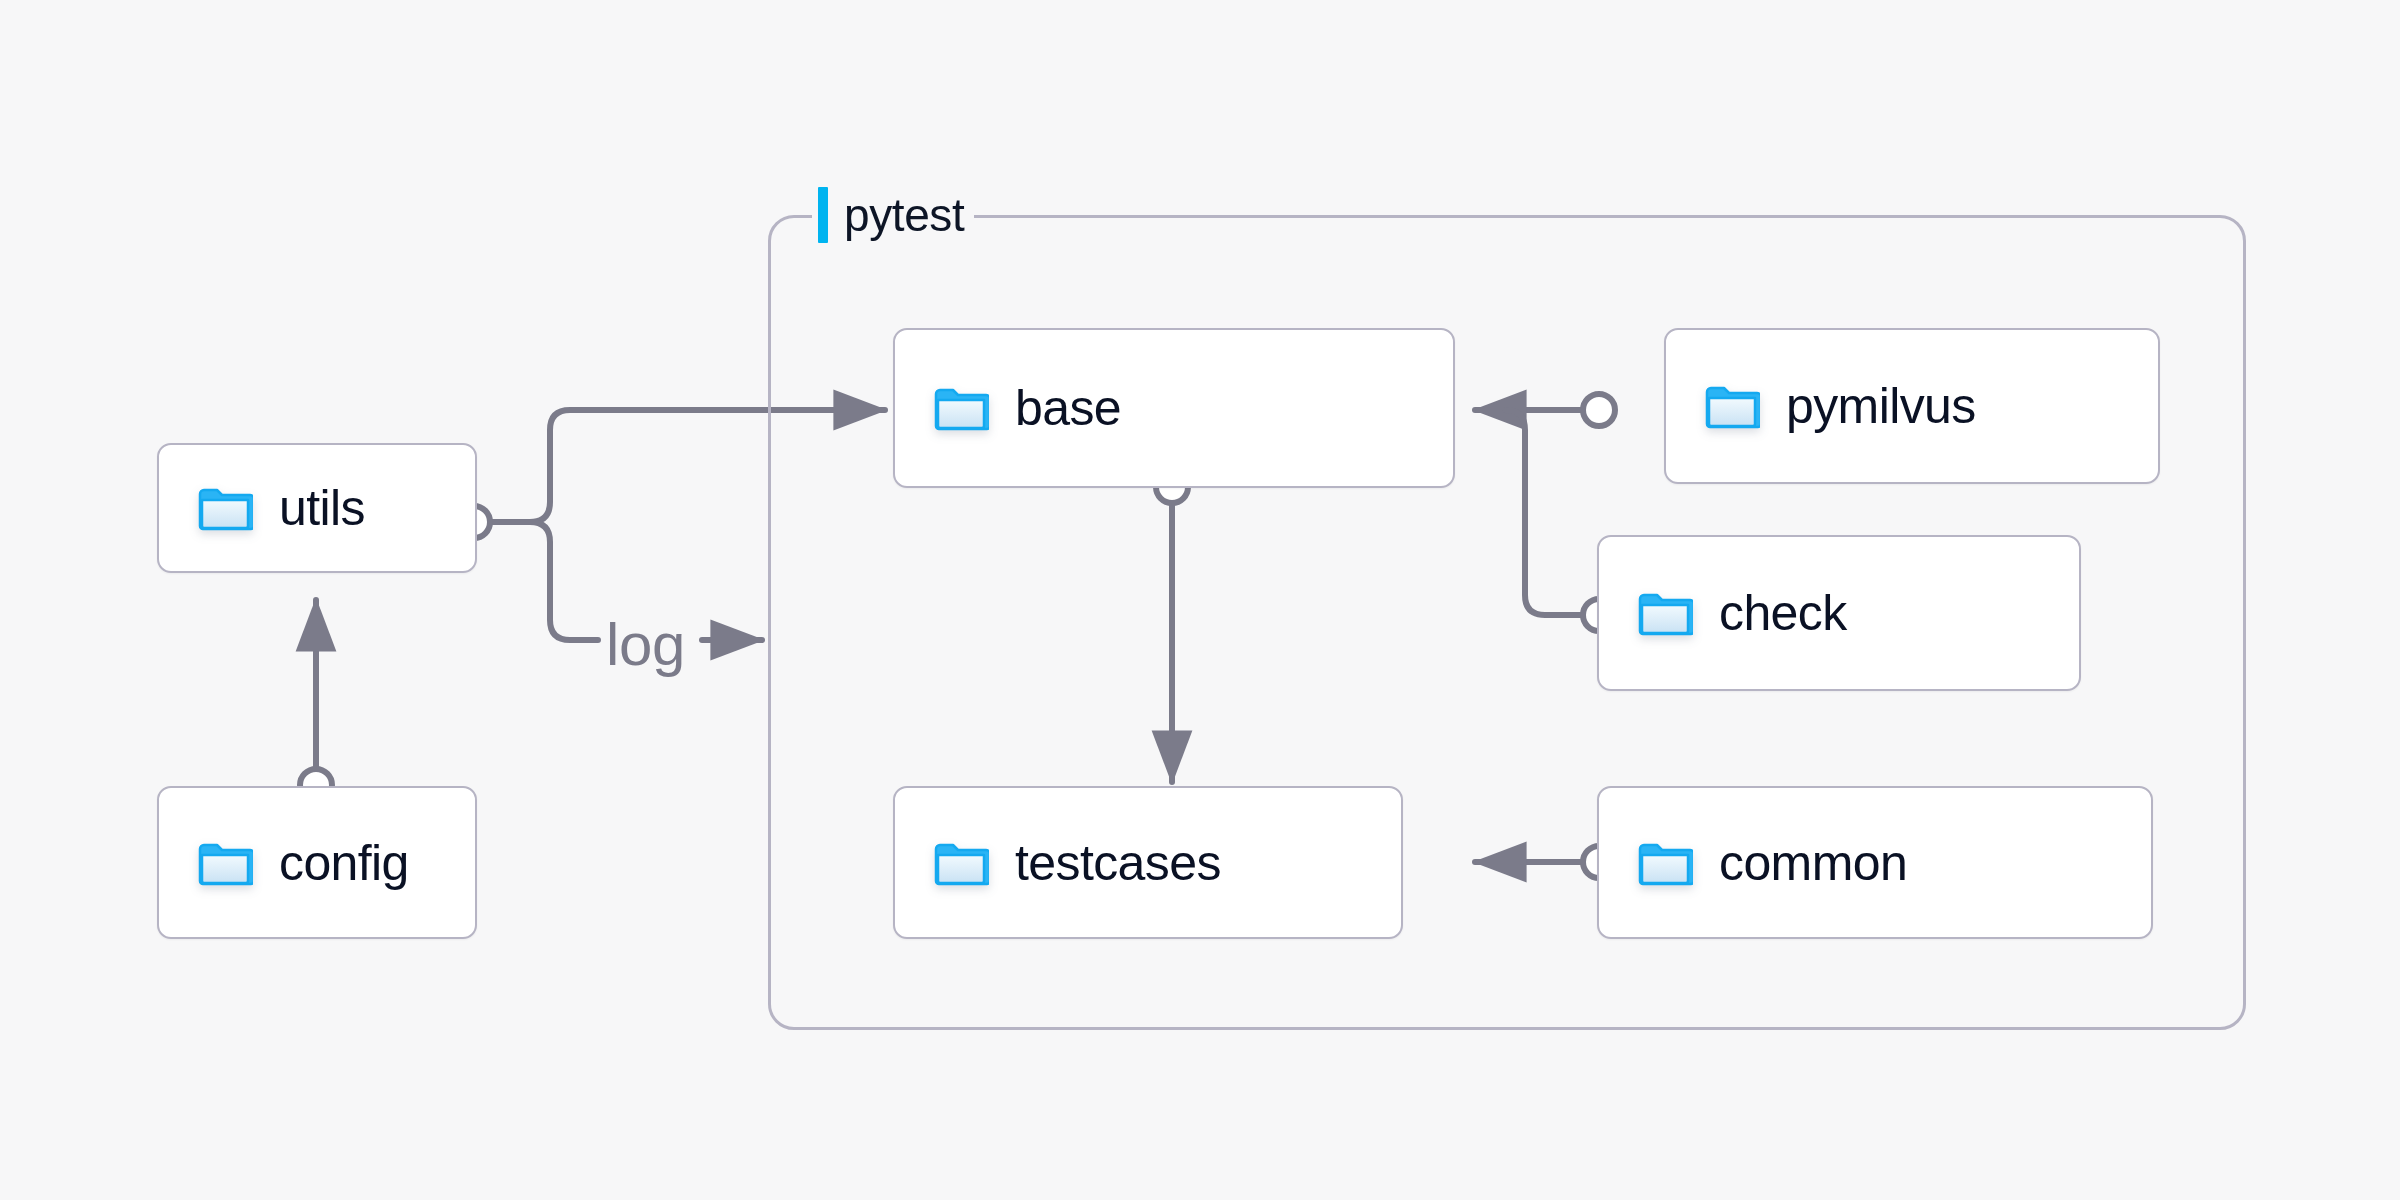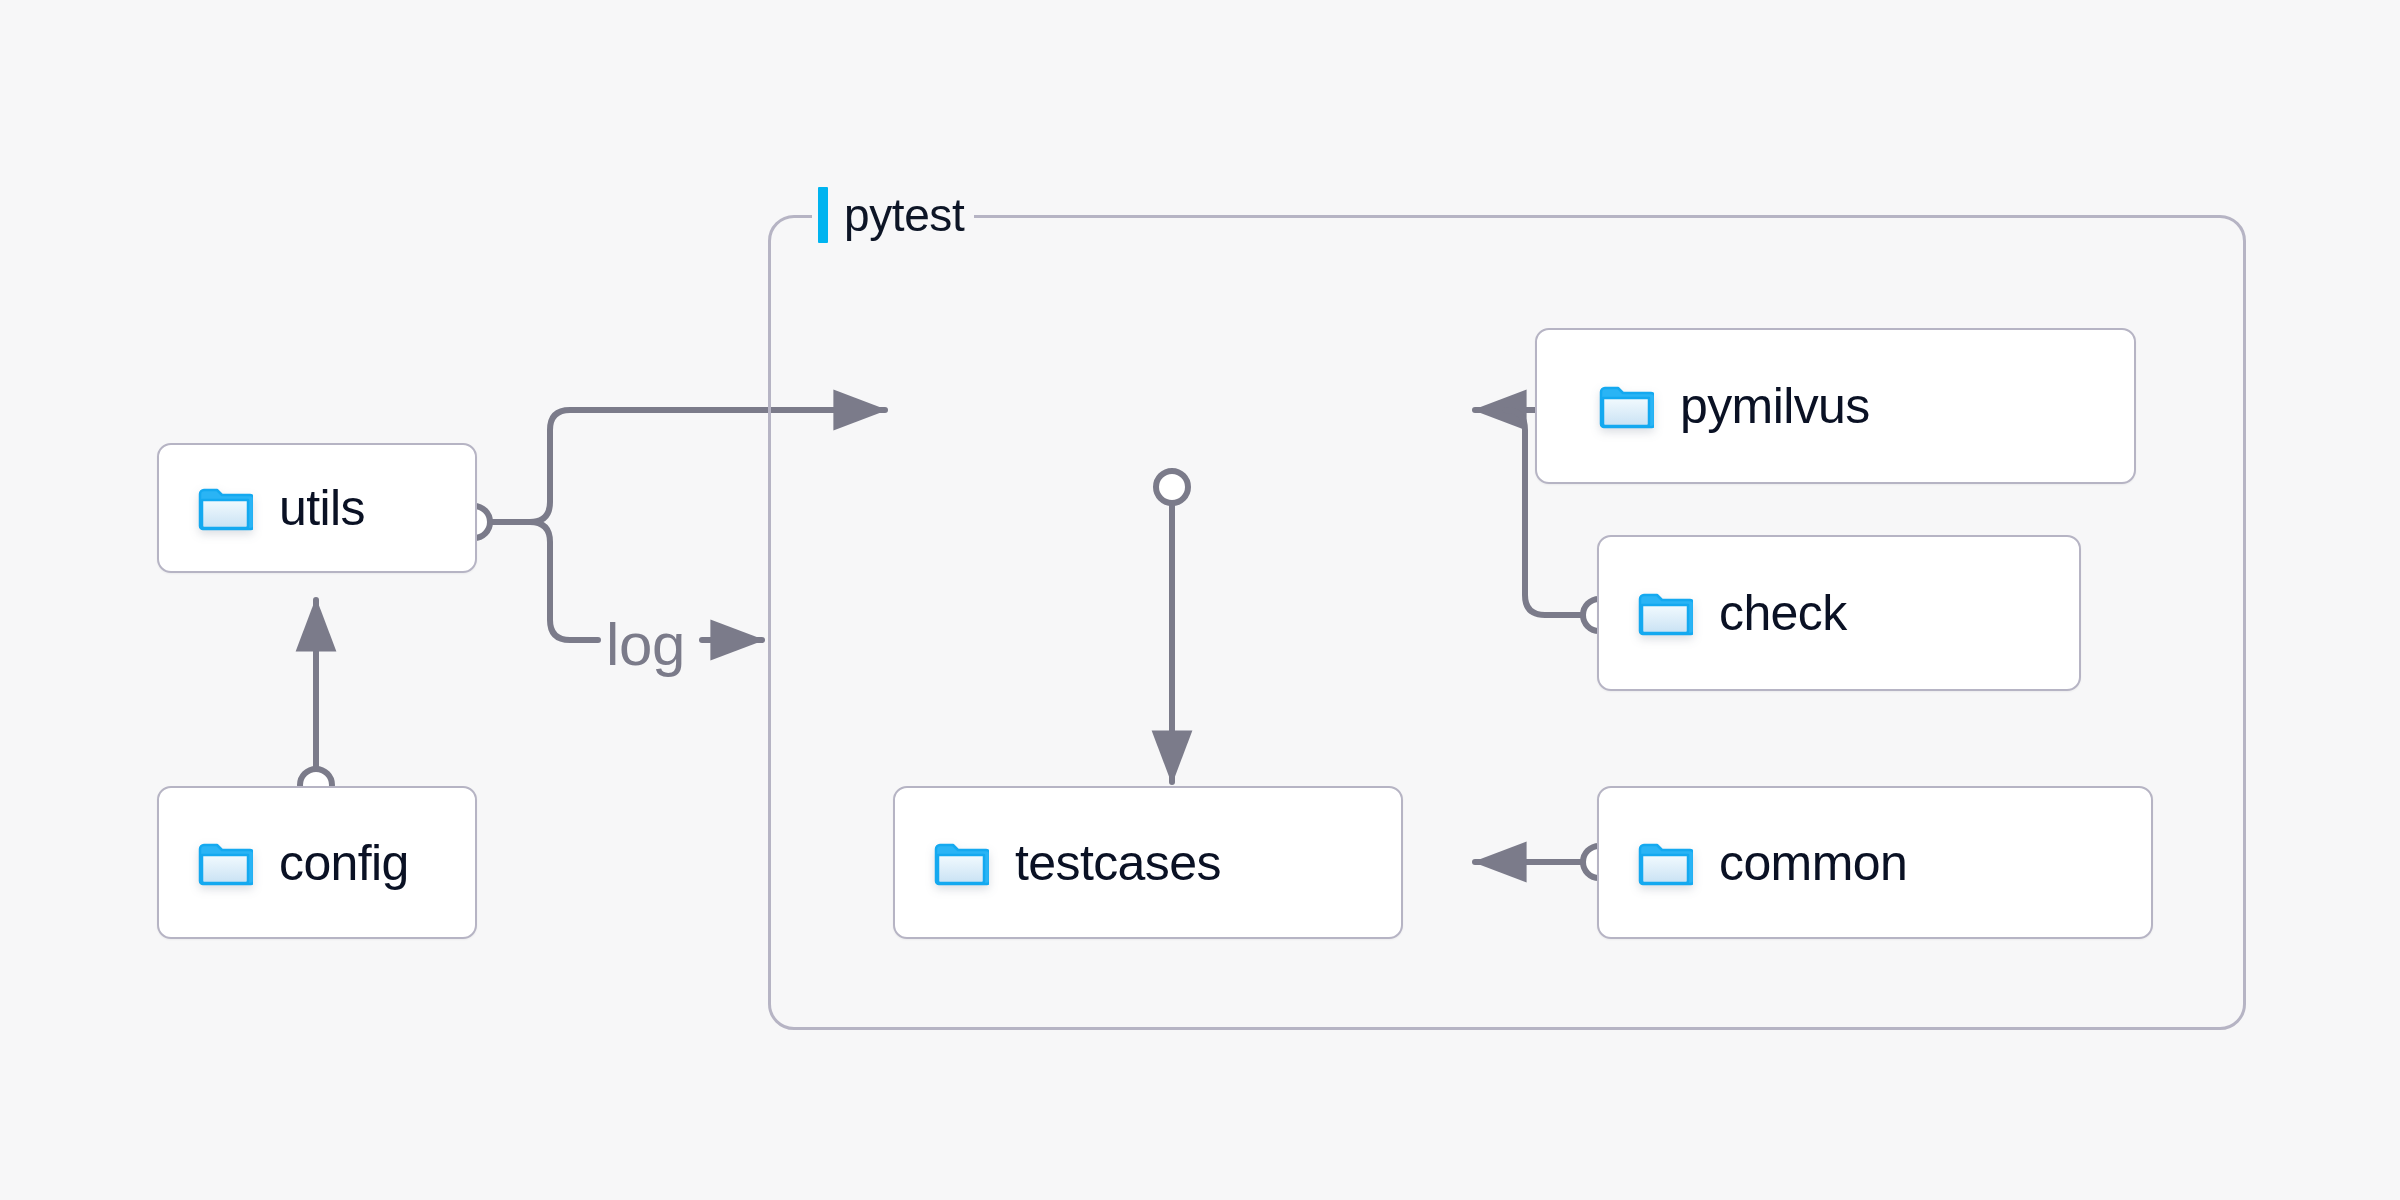--- a/index.html
+++ b/index.html
@@ -169,32 +169,41 @@
   <div class="node" style="left:157px; top:786px; width:320px; height:153px;">
     <div class="node-inner">
       <svg class="folder-icon" viewBox="0 0 56 46">
         <path d="M3 9 a4 4 0 0 1 4-4 h13 l5 5 h28 a4 4 0 0 1 4 4 v27 a3 3 0 0 1-3 3 H6 a3 3 0 0 1-3-3 Z" fill="#2ab4f5" stroke="#14a9f0" stroke-width="2.5" stroke-linejoin="round"></path>
         <path d="M5 15 h46 v26 a2 2 0 0 1-2 2 H7 a2 2 0 0 1-2-2 Z" fill="url(#folderGrad)" stroke="#14a9f0" stroke-width="2.5" stroke-linejoin="round"></path>
       </svg>
       <span class="node-label">config</span>
     </div>
   </div>
 
+  <div class="node" style="left:893px; top:328px; width:562px; height:160px;">
+    <div class="node-inner">
+      <svg class="folder-icon" viewBox="0 0 56 46">
+        <path d="M3 9 a4 4 0 0 1 4-4 h13 l5 5 h28 a4 4 0 0 1 4 4 v27 a3 3 0 0 1-3 3 H6 a3 3 0 0 1-3-3 Z" fill="#2ab4f5" stroke="#14a9f0" stroke-width="2.5" stroke-linejoin="round"></path>
+        <path d="M5 15 h46 v26 a2 2 0 0 1-2 2 H7 a2 2 0 0 1-2-2 Z" fill="url(#folderGrad)" stroke="#14a9f0" stroke-width="2.5" stroke-linejoin="round"></path>
+      </svg>
+      <span class="node-label">base</span>
+    </div>
+  </div>
 
   <div class="node" style="left:893px; top:786px; width:510px; height:153px;">
     <div class="node-inner">
       <svg class="folder-icon" viewBox="0 0 56 46">
         <path d="M3 9 a4 4 0 0 1 4-4 h13 l5 5 h28 a4 4 0 0 1 4 4 v27 a3 3 0 0 1-3 3 H6 a3 3 0 0 1-3-3 Z" fill="#2ab4f5" stroke="#14a9f0" stroke-width="2.5" stroke-linejoin="round"></path>
         <path d="M5 15 h46 v26 a2 2 0 0 1-2 2 H7 a2 2 0 0 1-2-2 Z" fill="url(#folderGrad)" stroke="#14a9f0" stroke-width="2.5" stroke-linejoin="round"></path>
       </svg>
       <span class="node-label">testcases</span>
     </div>
   </div>
 
-  <div class="node" style="left:1535px; top:328px; width:601px; height:156px;padding-left:23px;">
+  <div class="node" style="left:1664px; top:328px; width:496px; height:156px;">
     <div class="node-inner">
       <svg class="folder-icon" viewBox="0 0 56 46">
         <path d="M3 9 a4 4 0 0 1 4-4 h13 l5 5 h28 a4 4 0 0 1 4 4 v27 a3 3 0 0 1-3 3 H6 a3 3 0 0 1-3-3 Z" fill="#2ab4f5" stroke="#14a9f0" stroke-width="2.5" stroke-linejoin="round"></path>
         <path d="M5 15 h46 v26 a2 2 0 0 1-2 2 H7 a2 2 0 0 1-2-2 Z" fill="url(#folderGrad)" stroke="#14a9f0" stroke-width="2.5" stroke-linejoin="round"></path>
       </svg>
       <span class="node-label">pymilvus</span>
     </div>
   </div>
 
   <div class="node" style="left:1597px; top:535px; width:484px; height:156px;">

